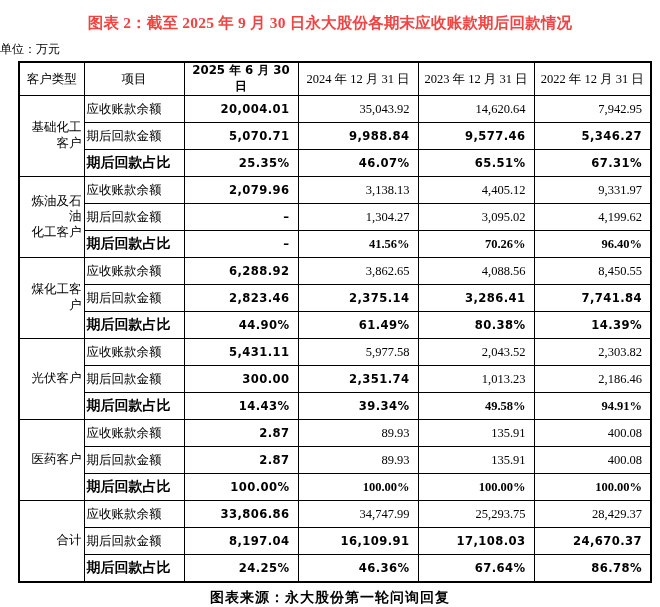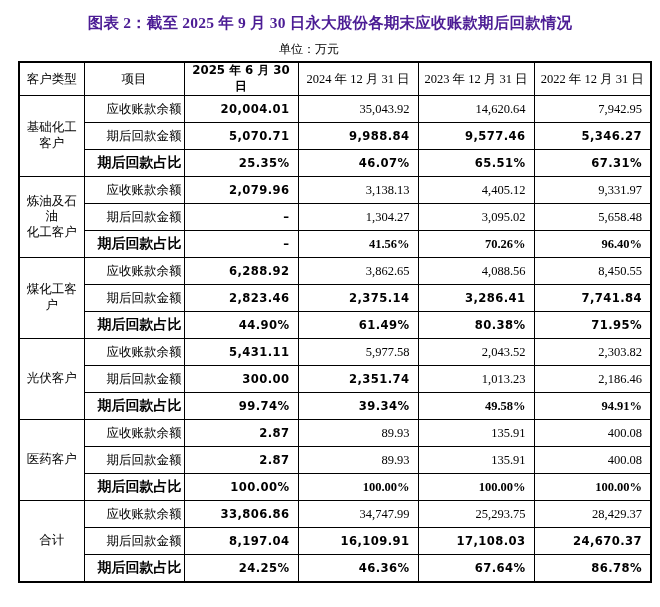--- a/index.html
+++ b/index.html
@@ -9,24 +9,24 @@
     color:#000;
     font-family:"Liberation Serif", serif;
     overflow:hidden;
   }
   .title {
     text-align:center;
     font-weight:bold;
     font-size:15.5px;
     padding-top:13px;
     letter-spacing:0.2px;
-    color:#4c1d95;
+    color:#ef4444;
   }
   .unit {
-    text-align:center;
+    text-align:left;
     padding-right:42px;
     font-size:12px;
     margin-top:7px;
     margin-bottom:3px;
   }
   table.main {
     border-collapse:collapse;
     table-layout:fixed;
     margin-left:18px;
     width:632px;
@@ -40,26 +40,26 @@
     text-align:center;
     padding:0 2px;
   }
   th.hbold {
     font-weight:bold;
     font-family:"DejaVu Sans","Liberation Sans",sans-serif;
     font-size:11.8px;
   }
   td { height:26px; font-size:12.5px; padding:0 2px; }
   td.ctype {
-    text-align:center;
+    text-align:right;
     white-space:pre-line;
     line-height:1.25;
     font-size:12.5px;
   }
-  td.ilabel { text-align:right; }
+  td.ilabel { text-align:left; }
   td.ilabel.lbl-b {
     font-weight:bold;
     font-family:"DejaVu Sans","Liberation Sans",sans-serif;
     font-size:14px;
   }
   td.val { text-align:right; padding-right:8px; }
   td.val.b {
     font-weight:bold;
     font-family:"DejaVu Sans","Liberation Sans",sans-serif;
     font-size:11.6px;
@@ -131,21 +131,21 @@
           <td class="val b">2,079.96</td>
           <td class="val">3,138.13</td>
           <td class="val">4,405.12</td>
           <td class="val">9,331.97</td>
         </tr>
         <tr>
           <td class="ilabel">期后回款金额</td>
           <td class="val b">–</td>
           <td class="val">1,304.27</td>
           <td class="val">3,095.02</td>
-          <td class="val">5,658.48</td>
+          <td class="val">4,199.62</td>
         </tr>
         <tr>
           <td class="ilabel lbl-b">期后回款占比</td>
           <td class="val b">–</td>
           <td class="val bs">41.56%</td>
           <td class="val bs">70.26%</td>
           <td class="val bs">96.40%</td>
         </tr>
         <tr>
           <td class="ctype" rowspan="3">煤化工客户</td>
@@ -160,40 +160,40 @@
           <td class="val b">2,823.46</td>
           <td class="val b">2,375.14</td>
           <td class="val b">3,286.41</td>
           <td class="val b">7,741.84</td>
         </tr>
         <tr>
           <td class="ilabel lbl-b">期后回款占比</td>
           <td class="val b">44.90%</td>
           <td class="val b">61.49%</td>
           <td class="val b">80.38%</td>
-          <td class="val b">71.95%</td>
+          <td class="val b">14.39%</td>
         </tr>
         <tr>
           <td class="ctype" rowspan="3">光伏客户</td>
           <td class="ilabel">应收账款余额</td>
           <td class="val b">5,431.11</td>
           <td class="val">5,977.58</td>
           <td class="val">2,043.52</td>
           <td class="val">2,303.82</td>
         </tr>
         <tr>
           <td class="ilabel">期后回款金额</td>
           <td class="val b">300.00</td>
           <td class="val b">2,351.74</td>
           <td class="val">1,013.23</td>
           <td class="val">2,186.46</td>
         </tr>
         <tr>
           <td class="ilabel lbl-b">期后回款占比</td>
-          <td class="val b">99.74%</td>
+          <td class="val b">14.43%</td>
           <td class="val b">39.34%</td>
           <td class="val bs">49.58%</td>
           <td class="val bs">94.91%</td>
         </tr>
         <tr>
           <td class="ctype" rowspan="3">医药客户</td>
           <td class="ilabel">应收账款余额</td>
           <td class="val b">2.87</td>
           <td class="val">89.93</td>
           <td class="val">135.91</td>
@@ -231,13 +231,14 @@
         <tr>
           <td class="ilabel lbl-b">期后回款占比</td>
           <td class="val b">24.25%</td>
           <td class="val b">46.36%</td>
           <td class="val b">67.64%</td>
           <td class="val b">86.78%</td>
         </tr>
       </tbody>
   </table>
 
+  <div class="source">图表来源：永大股份第一轮问询回复</div>
 </div>
 
 </body></html>

